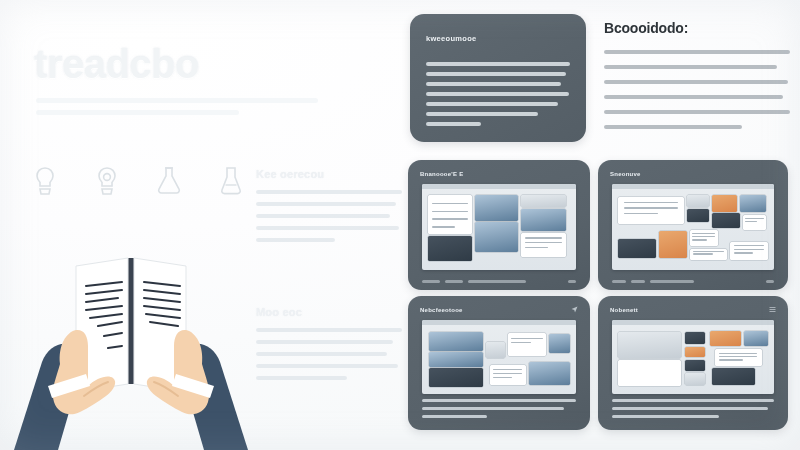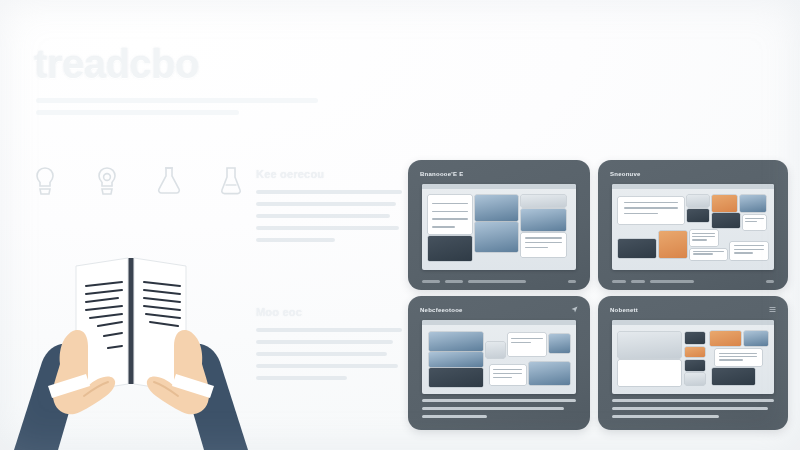--- a/index.html
+++ b/index.html
@@ -261,21 +261,44 @@
     <div class="mid-head">Moo eoc</div>
     <div class="mid-para" id="mid-p2">
         <div class="ln" style="width: 100%;"></div>
         <div class="ln" style="width: 94%;"></div>
         <div class="ln" style="width: 90%;"></div>
         <div class="ln" style="width: 97%;"></div>
         <div class="ln" style="width: 62%;"></div>
       </div>
   </div>
 
-
+  <div class="info-card">
+    <div class="info-card-title">kweeoumooe</div>
+    <div class="info-card-body" id="info-body">
+        <div class="ln" style="width: 100%;"></div>
+        <div class="ln" style="width: 97%;"></div>
+        <div class="ln" style="width: 94%;"></div>
+        <div class="ln" style="width: 99%;"></div>
+        <div class="ln" style="width: 92%;"></div>
+        <div class="ln" style="width: 78%;"></div>
+        <div class="ln" style="width: 38%;"></div>
+      </div>
+  </div>
+
+  <div class="right-col">
+    <div class="right-head">Bcoooidodo:</div>
+    <div class="right-para" id="right-p">
+        <div class="ln" style="width: 100%;"></div>
+        <div class="ln" style="width: 93%;"></div>
+        <div class="ln" style="width: 99%;"></div>
+        <div class="ln" style="width: 96%;"></div>
+        <div class="ln" style="width: 100%;"></div>
+        <div class="ln" style="width: 74%;"></div>
+      </div>
+  </div>
 
   <div id="panels">
       <div class="panel p1">
         <div class="panel-bar">
           <div class="panel-bar-title">Bnanoooe'E E</div>
         </div>
         <div class="shot" style="inset: 24px 14px 20px;">
           <div class="shot-topbar"></div>
           <div class="grid-area">
             <div class="tile" style="left: 2%; top: 4%; width: 30%; height: 52%;">

